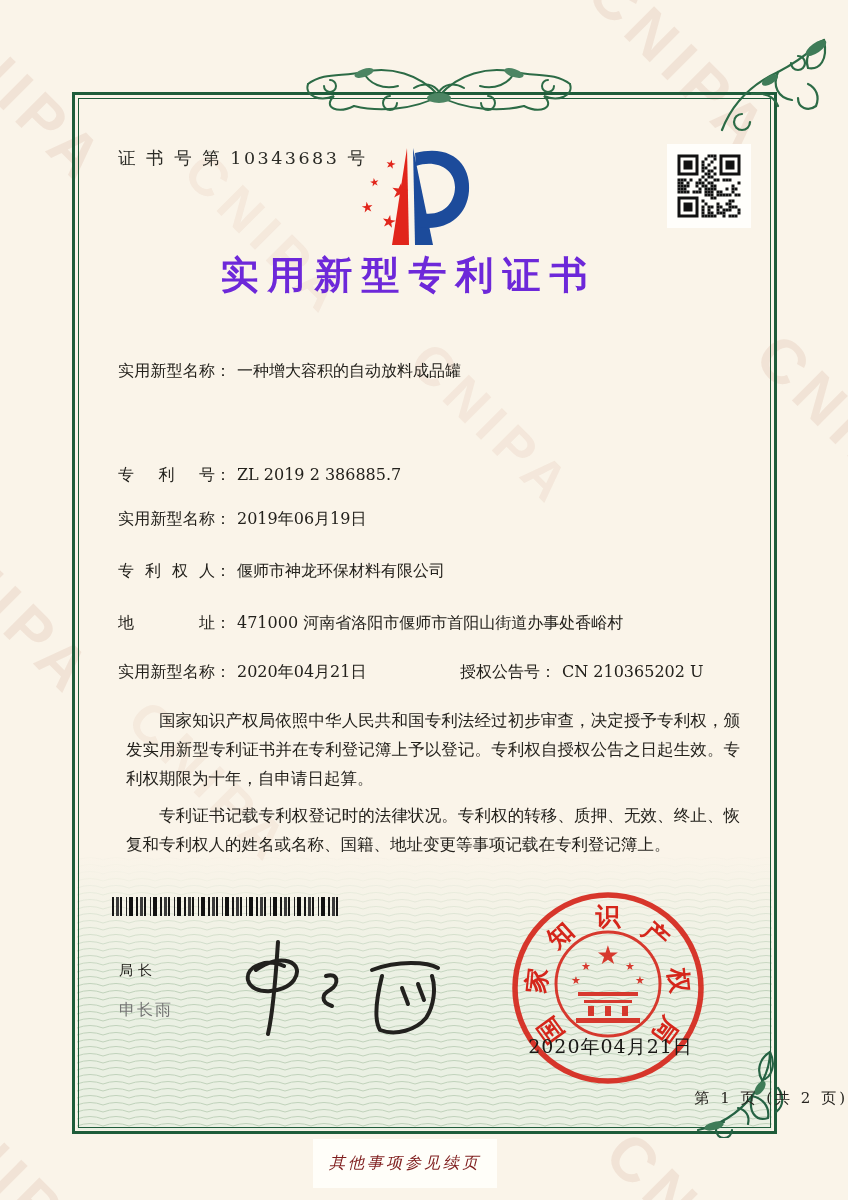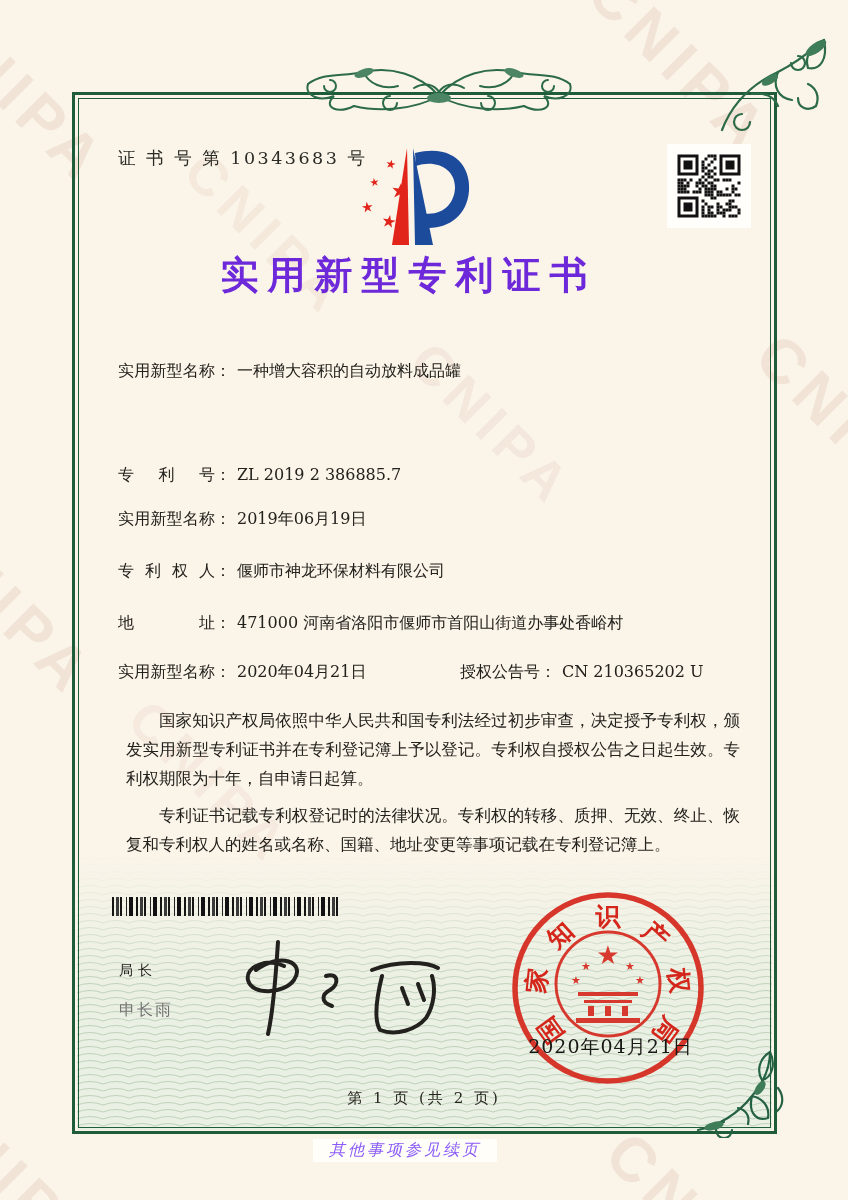--- a/index.html
+++ b/index.html
@@ -39,25 +39,25 @@
   .barcode{position:absolute;left:112px;top:897px;width:226px;height:19px;z-index:2;
     background:repeating-linear-gradient(90deg,#151515 0 2px,rgba(0,0,0,0) 2px 4px,
       #3a3a3a 4px 7px,rgba(0,0,0,0) 7px 8px,#151515 8px 10px,rgba(0,0,0,0) 10px 14px,
       #222 14px 15px,rgba(0,0,0,0) 15px 17px,#111 17px 21px,rgba(0,0,0,0) 21px 24px)}
   .sig-title{position:absolute;left:119px;top:962px;font-size:14px;letter-spacing:5px;z-index:2;color:#1f1d19}
   .sig-name{position:absolute;left:119px;top:1000px;font-size:16px;letter-spacing:2px;z-index:2;color:#737373}
   .sig-script{position:absolute;left:222px;top:936px;z-index:2}
   .seal{position:absolute;left:506px;top:886px;z-index:3}
   .seal-date{position:absolute;left:508px;top:1034px;width:205px;text-align:center;
     font-size:19px;color:#181815;letter-spacing:1px;z-index:4;white-space:nowrap}
-  .page-info{position:absolute;left:0;top:1089px;width:848px;text-align:center;
+  .page-info{position:absolute;left:0;top:1089px;width:848px;text-align:right;
     font-size:15px;letter-spacing:3px;z-index:2;color:#26241f}
   .bottom-note{position:absolute;left:405px;top:1139px;transform:translateX(-50%);
-    background:#fffef9;padding:1px 16px;font-size:16px;letter-spacing:3px;z-index:2;
-    color:#8b5cf6;white-space:nowrap;font-style:italic}
+    background:#fffef9;padding:14px 16px;font-size:16px;letter-spacing:3px;z-index:2;
+    color:#7f1d1d;white-space:nowrap;font-style:italic}
 </style>
 </head>
 <body>
 
 <div class="page">
 
   <div class="wm" style="left:-40px;top:-14px">CNIPA</div>
   <div class="wm" style="left:624px;top:-44px">CNIPA</div>
   <div class="wm small" style="left:216px;top:140px;opacity:.7">CNIPA</div>
   <div class="wm small" style="left:442px;top:330px;opacity:.8">CNIPA</div>

